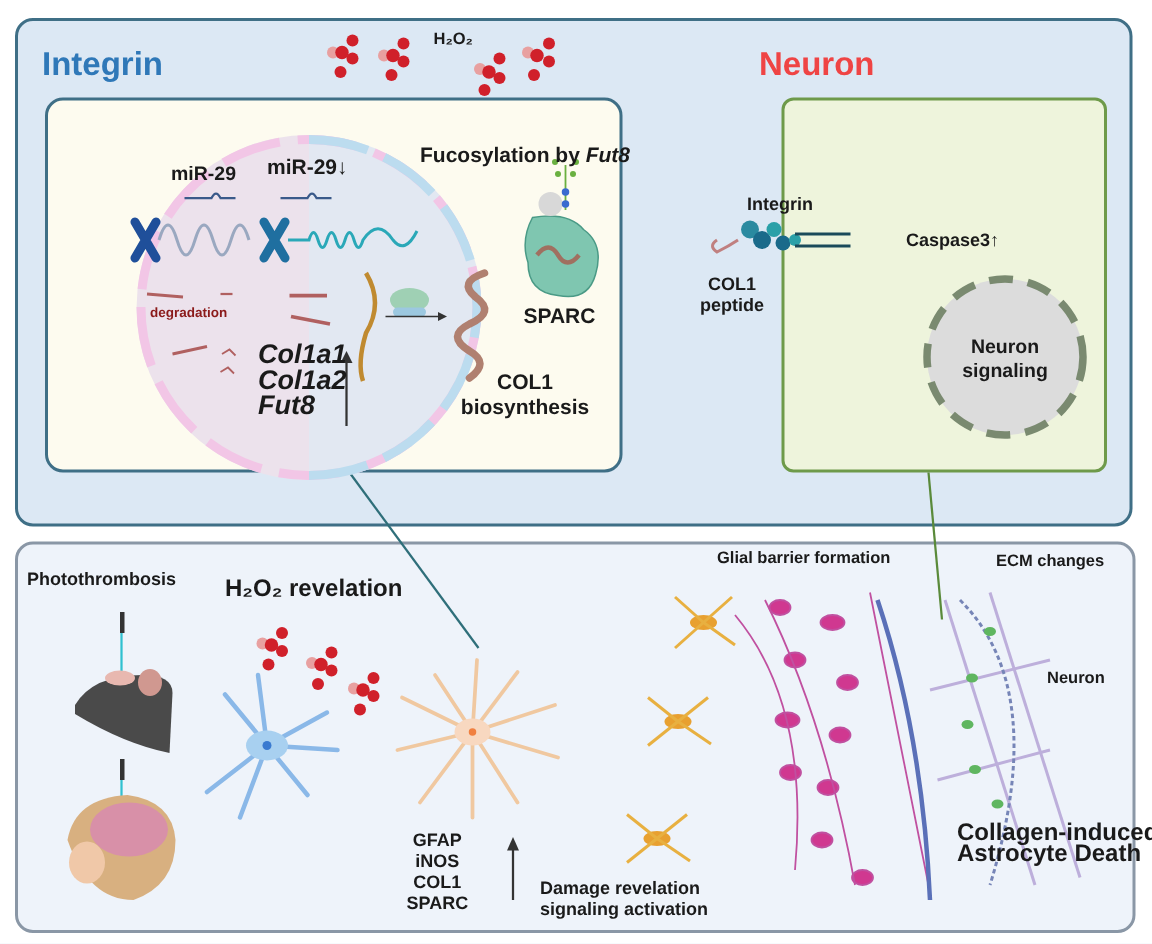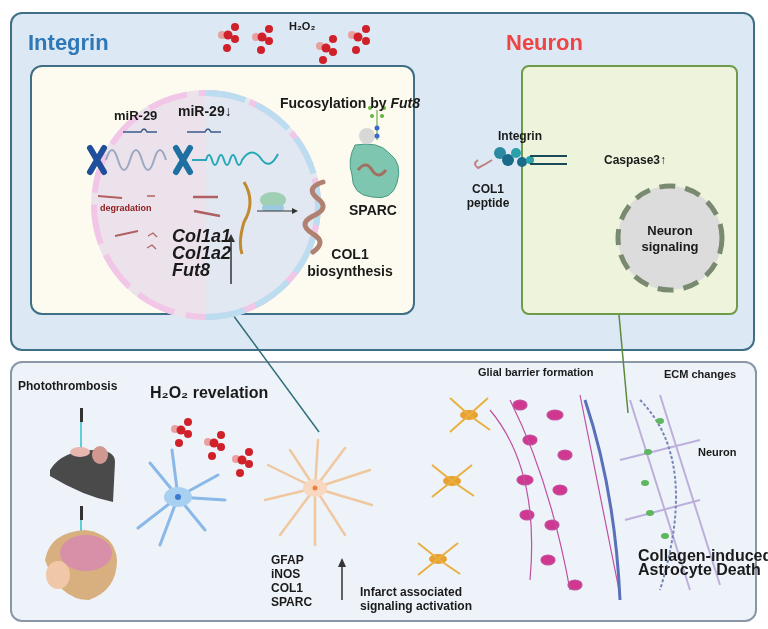--- a/index.html
+++ b/index.html
@@ -280,28 +280,28 @@
   <div>peptide</div>
 </div>
 <div class="abs lbl" style="left:604px;top:153px;font-size:12px;">Caspase3↑</div>
 <div class="abs lbl center" style="left:630px;top:223px;width:80px;font-size:13px;line-height:16px;">
   <div>Neuron</div>
   <div>signaling</div>
 </div>
 
 <div class="abs lbl" style="left:18px;top:379px;font-size:12px;">Photothrombosis</div>
 <div class="abs lbl" style="left:150px;top:384px;font-size:16px;">H₂O₂ revelation</div>
-<div class="abs lbl" style="left:271px;top:553px;font-size:12px;line-height:14px;">
+<div class="abs lbl" style="left:271px;top:553px;font-size:12px;line-height:14px;text-align:center;">
   <div>GFAP</div>
   <div>iNOS</div>
   <div>COL1</div>
   <div>SPARC</div>
 </div>
 <div class="abs lbl" style="left:360px;top:585px;font-size:12px;line-height:14px;">
-  <div>Infarct associated</div>
+  <div>Damage revelation</div>
   <div>signaling activation</div>
 </div>
 <div class="abs lbl" style="left:478px;top:366px;font-size:11px;">Glial barrier formation</div>
 <div class="abs lbl" style="left:664px;top:368px;font-size:11px;">ECM changes</div>
 <div class="abs lbl" style="left:698px;top:446px;font-size:11px;">Neuron</div>
 <div class="abs lbl center" style="left:638px;top:549px;width:118px;font-size:16px;line-height:14px;">
   <div>Collagen-induced</div>
   <div>Astrocyte Death</div>
 </div>
 

